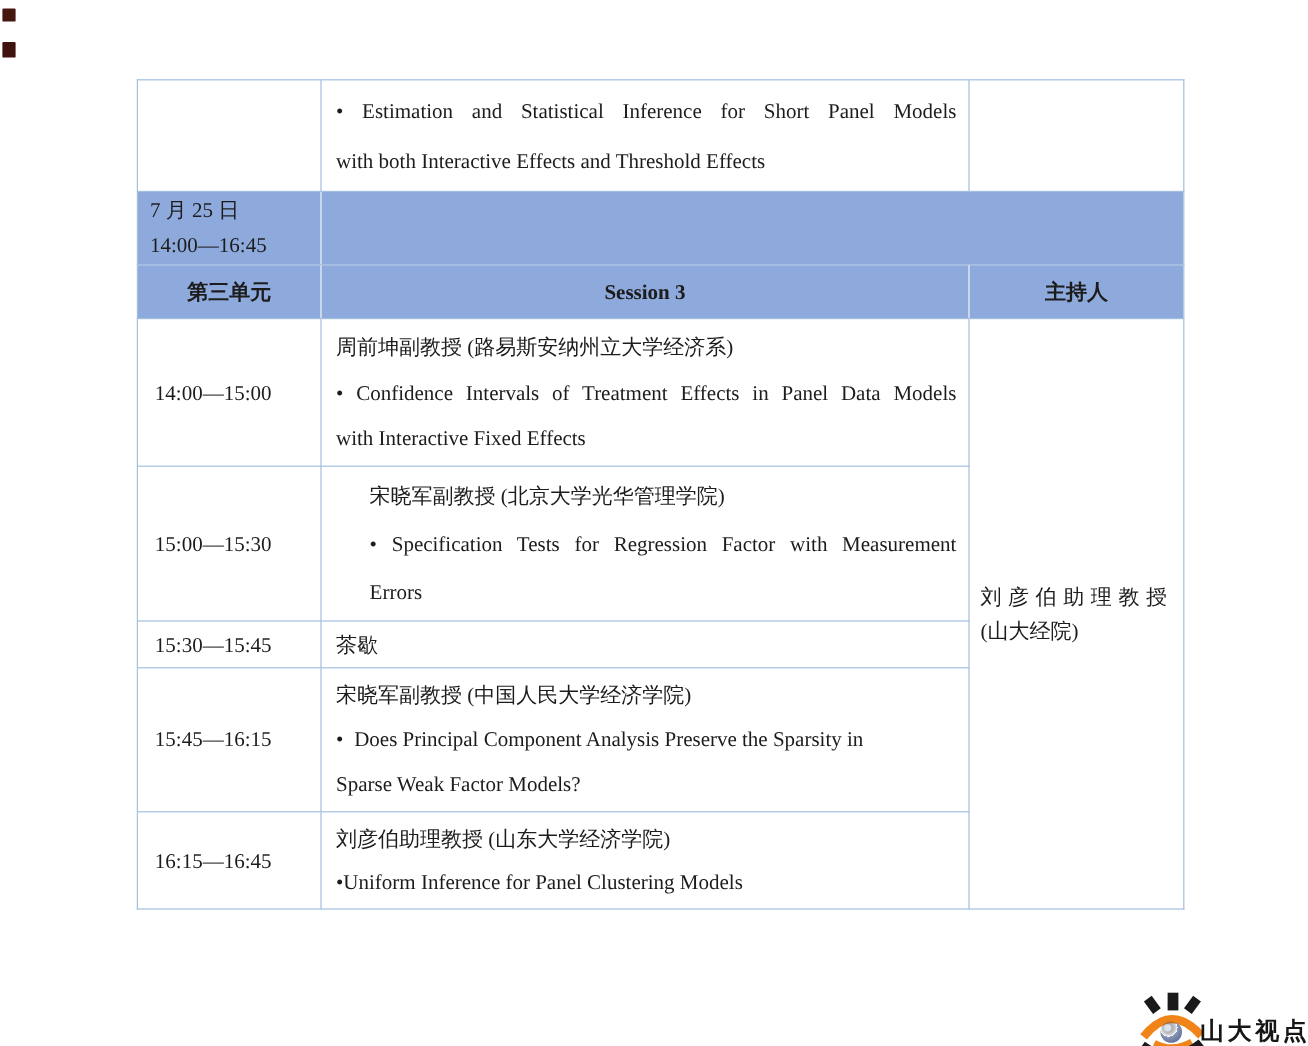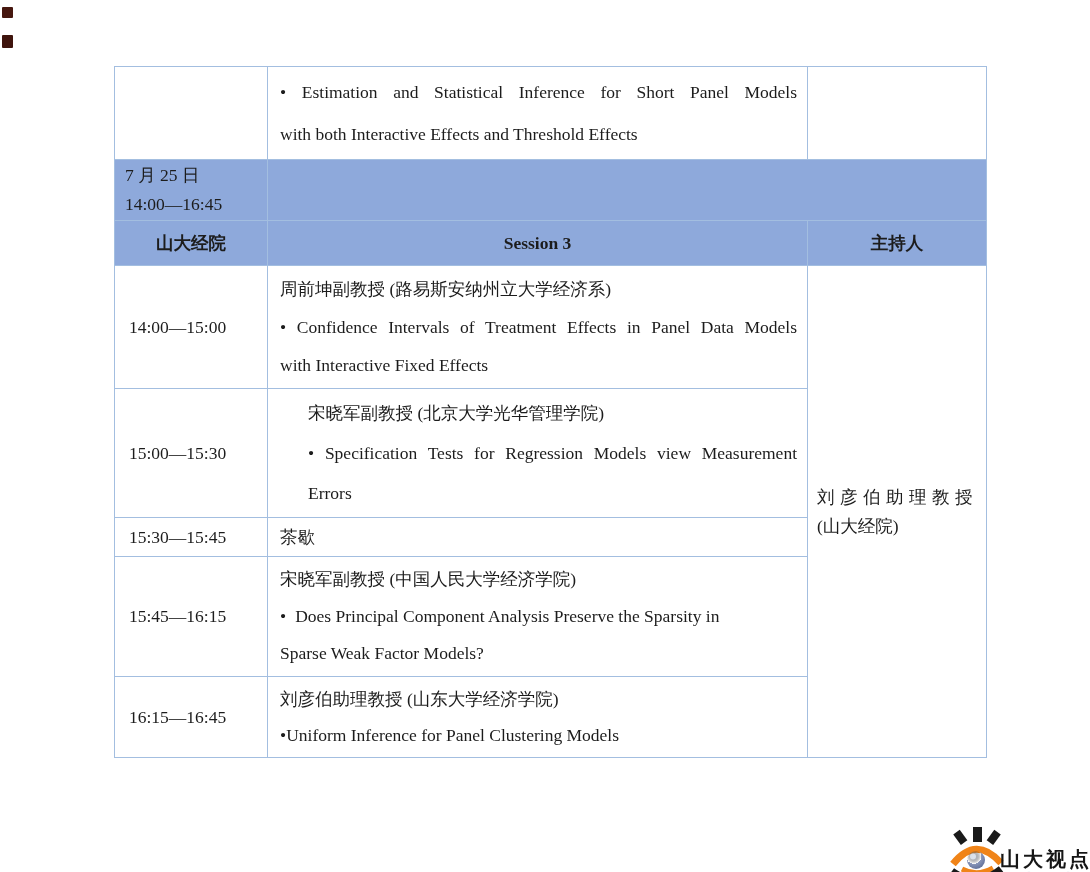--- a/index.html
+++ b/index.html
@@ -97,21 +97,21 @@
 
       <tr style="height:60px">
         <td class="blue date-cell">
           <span class="line">7 月 25 日</span>
           <span class="line">14:00—16:45</span>
         </td>
         <td class="blue" colspan="2"></td>
       </tr>
 
       <tr class="header-row" style="height:45px">
-        <td class="blue head-cell"><b>山大经院</b></td>
+        <td class="blue head-cell"><b>第三单元</b></td>
         <td class="blue head-cell"><b>Session 3</b></td>
         <td class="blue head-cell"><b>主持人</b></td>
       </tr>
 
       <tr class="r1" style="height:117px">
         <td class="time-cell">14:00—15:00</td>
         <td class="content-cell">
           <span class="line">周前坤副教授 (路易斯安纳州立大学经济系)</span>
           <span class="line jline"><span class="bullet">•</span> <span>Confidence Intervals of Treatment Effects in Panel Data Models</span></span>
           <span class="line">with Interactive Fixed Effects</span>
@@ -119,21 +119,21 @@
         <td class="moderator-cell" rowspan="5">
           <span class="m1">刘彦伯助理教授</span>
           <span class="m2">(山大经院)</span>
         </td>
       </tr>
 
       <tr class="r2" style="height:123px">
         <td class="time-cell">15:00—15:30</td>
         <td class="content-cell">
           <span class="line">宋晓军副教授 (北京大学光华管理学院)</span>
-          <span class="line jline"><span class="bullet">•</span> <span>Specification Tests for Regression Models view Measurement</span></span>
+          <span class="line jline"><span class="bullet">•</span> <span>Specification Tests for Regression Factor with Measurement</span></span>
           <span class="line">Errors</span>
         </td>
       </tr>
 
       <tr style="height:39px">
         <td class="time-cell">15:30—15:45</td>
         <td class="content-cell">
           <span>茶歇</span>
         </td>
       </tr>

